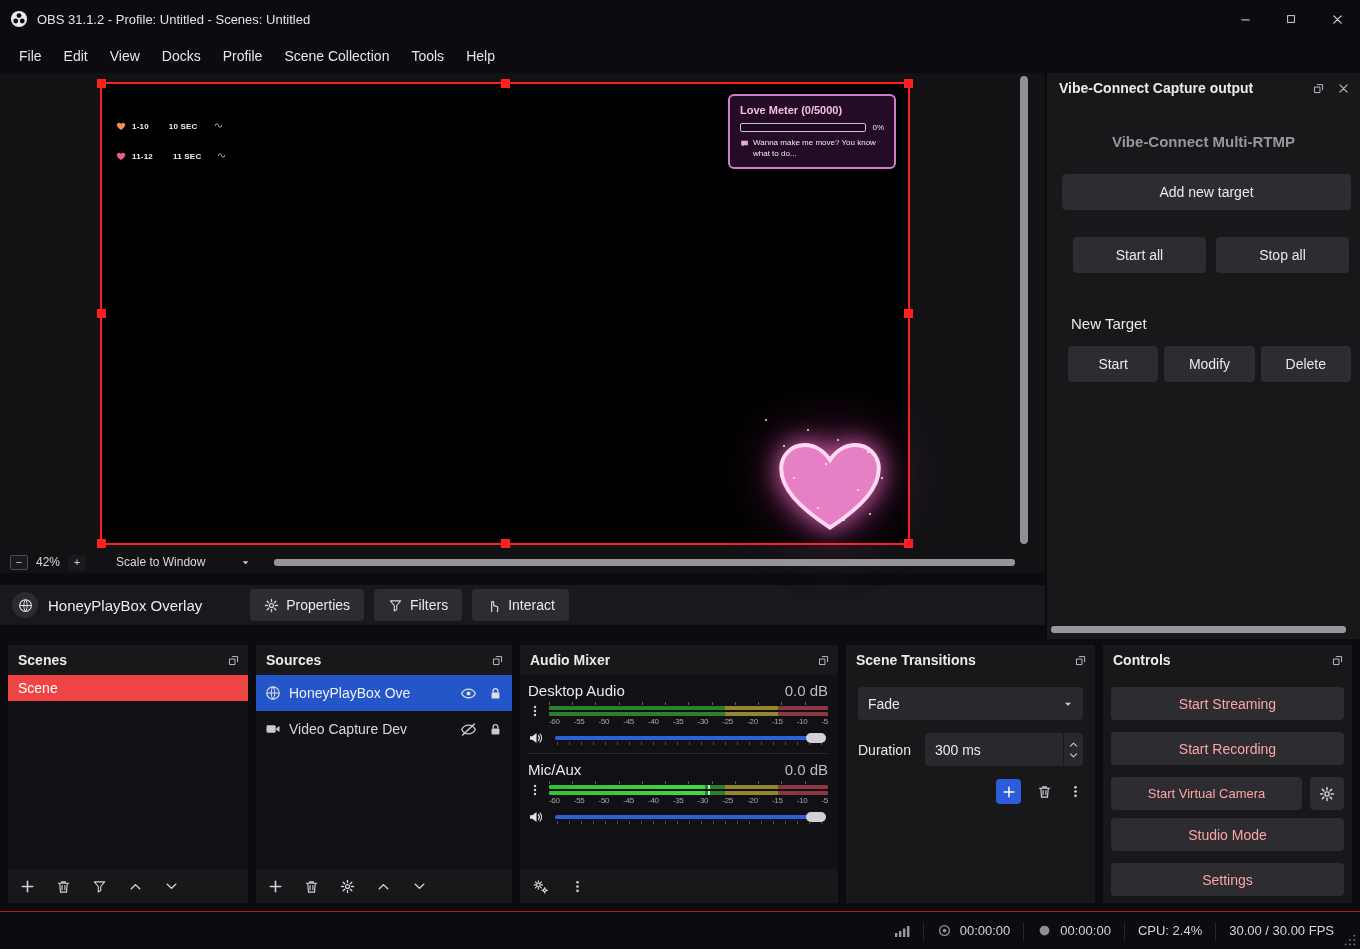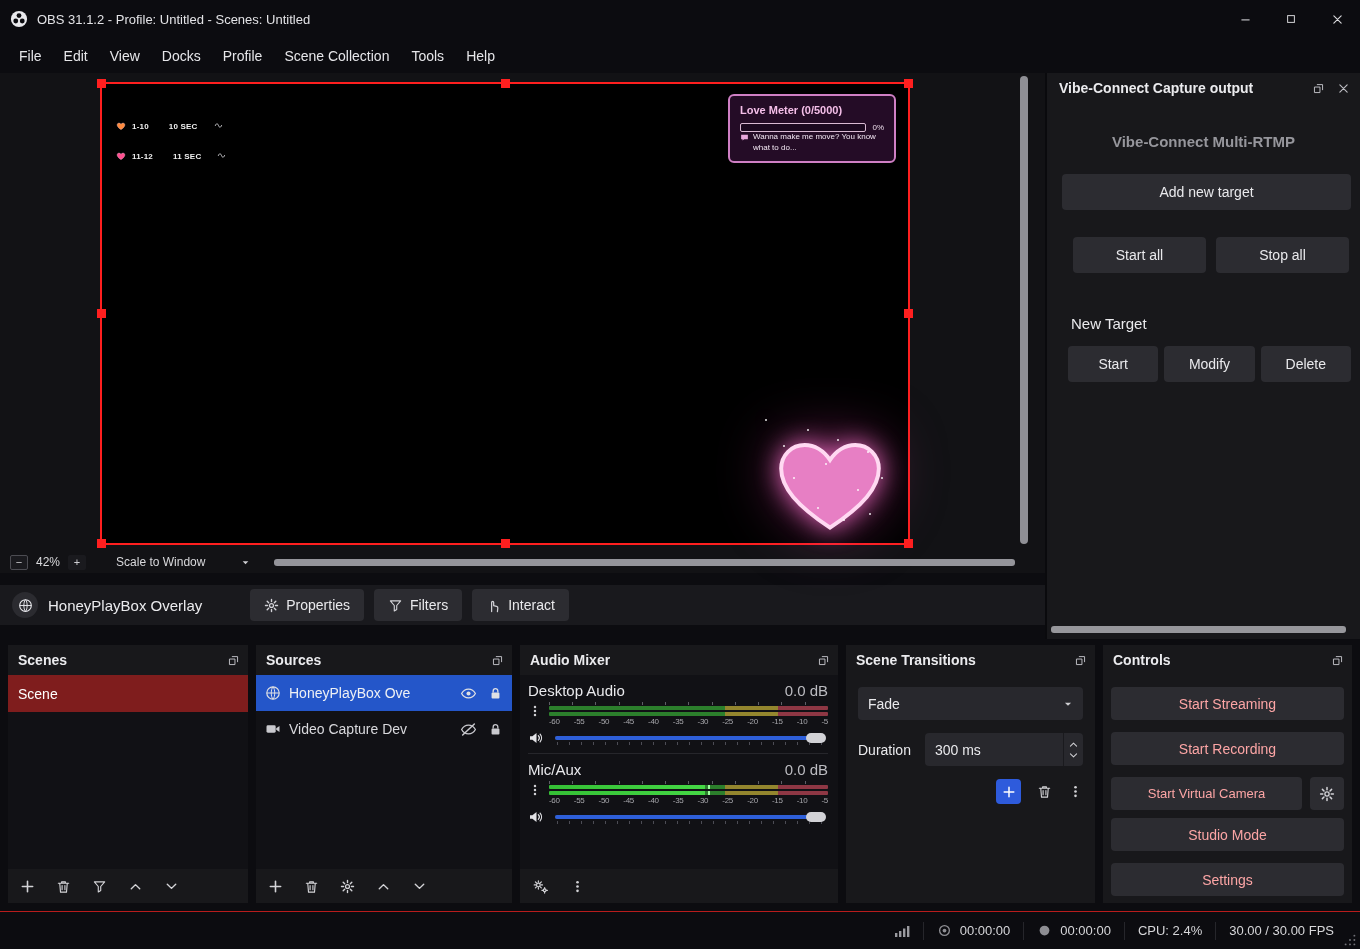--- a/index.html
+++ b/index.html
@@ -33,21 +33,21 @@
   .ov-rows{position:absolute;left:14px;top:36px;display:flex;flex-direction:column;gap:19px}
   .ov-row{display:flex;align-items:flex-end;gap:6px;font-size:8px;font-weight:bold;color:#f0f0f0;letter-spacing:.2px}
   .ov-time{margin-left:14px}
   .ov-wave{margin-left:10px;color:#d8d8dc}
 
   .love{position:absolute;top:10px;right:12px;width:168px;padding:8px 10px 7px;background:rgba(44,15,46,.82);border:2px solid #cf7fc4;border-radius:6px}
   .love-title{font-size:11px;font-weight:bold;color:#f5bfe9;margin-bottom:7px}
   .love-bar-row{display:flex;align-items:center;gap:6px}
   .love-bar{flex:1;height:9px;border:1px solid #d9bad3;border-radius:2px;background:rgba(24,8,28,.7)}
   .love-pct{font-size:8px;color:#eadbe8}
-  .love-msg{display:flex;gap:4px;font-size:8px;line-height:1.35;color:#f2e6f2}
+  .love-msg{margin-top:6px;display:flex;gap:4px;font-size:8px;line-height:1.35;color:#f2e6f2}
   .love-msg .ic{flex:none;margin-top:1px}
 
   .big-heart{position:absolute;right:13px;bottom:-2px;width:130px;height:126px;color:#e77fc4;
     filter:drop-shadow(0 0 12px rgba(244,114,201,.85)) drop-shadow(0 0 28px rgba(210,60,160,.5))}
   .sparkles{position:absolute;left:0;top:0;width:2px;height:2px;border-radius:50%;background:#fff;opacity:.9;
     box-shadow:18px 26px 0 #fff,42px 10px 0 #fff,72px 20px 0 #fff,102px 32px 0 #fff,116px 58px 0 #fff,
     28px 58px 0 #fff,60px 44px 0 #fff,92px 70px 0 #fff,52px 88px 0 #fff,104px 94px 0 #fff,78px 100px 0 #fff}
 
   .zoomrow{display:flex;align-items:center;height:22px;background:#121215;padding-left:10px;gap:8px}
   .zbtn{width:18px;height:15px;border:1px solid #4c4c52;background:#1a1a1e;color:#cfcfd3;font-size:11px;line-height:1;
@@ -81,21 +81,21 @@
   
   .docks{display:flex;gap:8px;height:272px;background:#0c0c10;padding:6px 8px 8px}
   .dock{flex:none;display:flex;flex-direction:column;background:#18181b}
   .dock-scenes{width:240px}.dock-sources{width:256px}.dock-mixer{width:318px}.dock-trans{width:249px}.dock-controls{width:249px}
   .dock-header{display:flex;align-items:center;height:30px;padding:0 8px 0 10px}
   .dock-title{flex:1;font-size:14px;font-weight:bold;color:#ebebee}
   .dock-content{flex:1;background:#111115;overflow:hidden}
   .dock-content.plain{background:transparent}
   .dock-toolbar{display:flex;align-items:center;height:34px;padding:0 12px;gap:21px;color:#d3d3d7}
 
-  .scene-item{height:37px;display:flex;align-items:center;padding:0 10px;font-size:14px;color:#fff;background:#7f1d1d}
+  .scene-item{height:26px;display:flex;align-items:center;padding:0 10px;font-size:14px;color:#fff;background:#ef4444}
 
   .src-row{height:36px;display:flex;align-items:center;padding:0 9px;gap:8px;font-size:14px}
   .src-row.selected{background:#2456c9}
   .src-row-name{flex:1;white-space:nowrap;overflow:hidden;color:#eef0f4}
   .src-row .ic{flex:none;color:#dfe0e4}
   .src-right{display:flex;align-items:center;gap:11px}
 
   .mix-content{padding:7px 10px 0 8px}
   .mix-head{display:flex;justify-content:space-between;font-size:15px;margin-bottom:3px}
   .mix-name{color:#e9e9ec}.mix-db{color:#bcbcc1}

